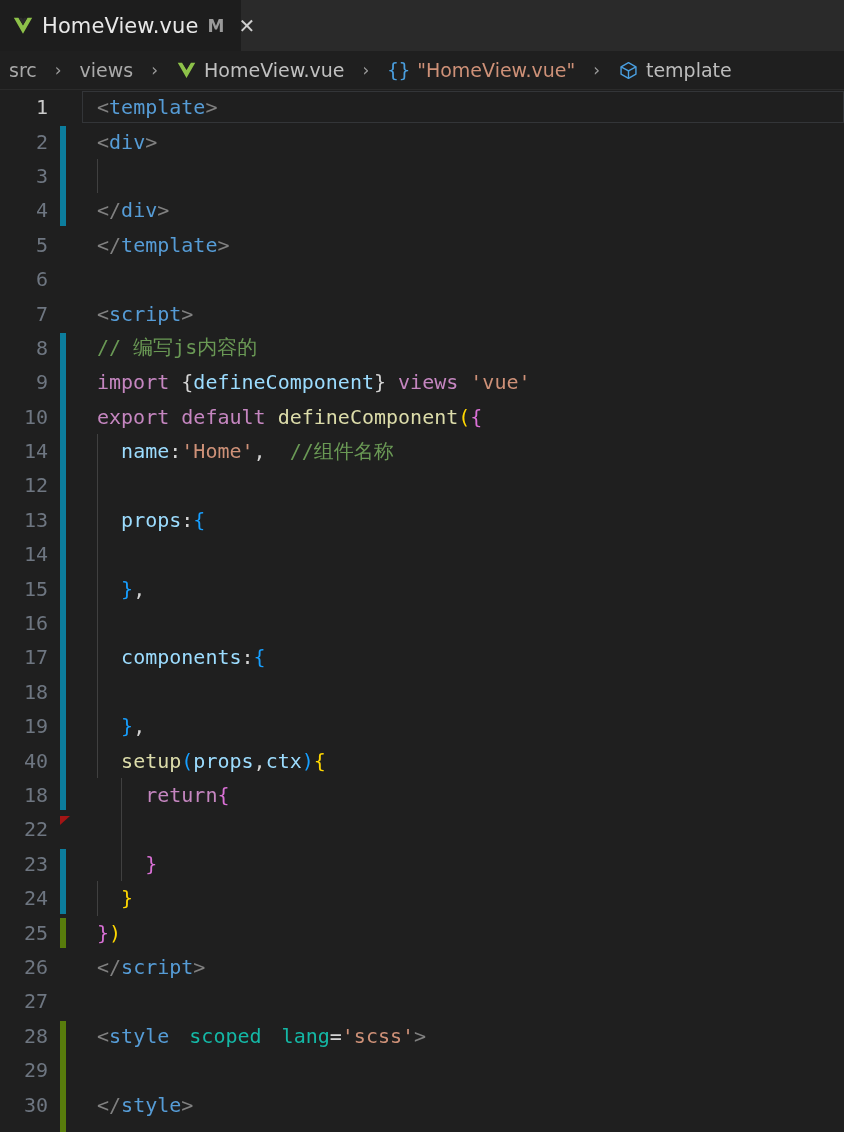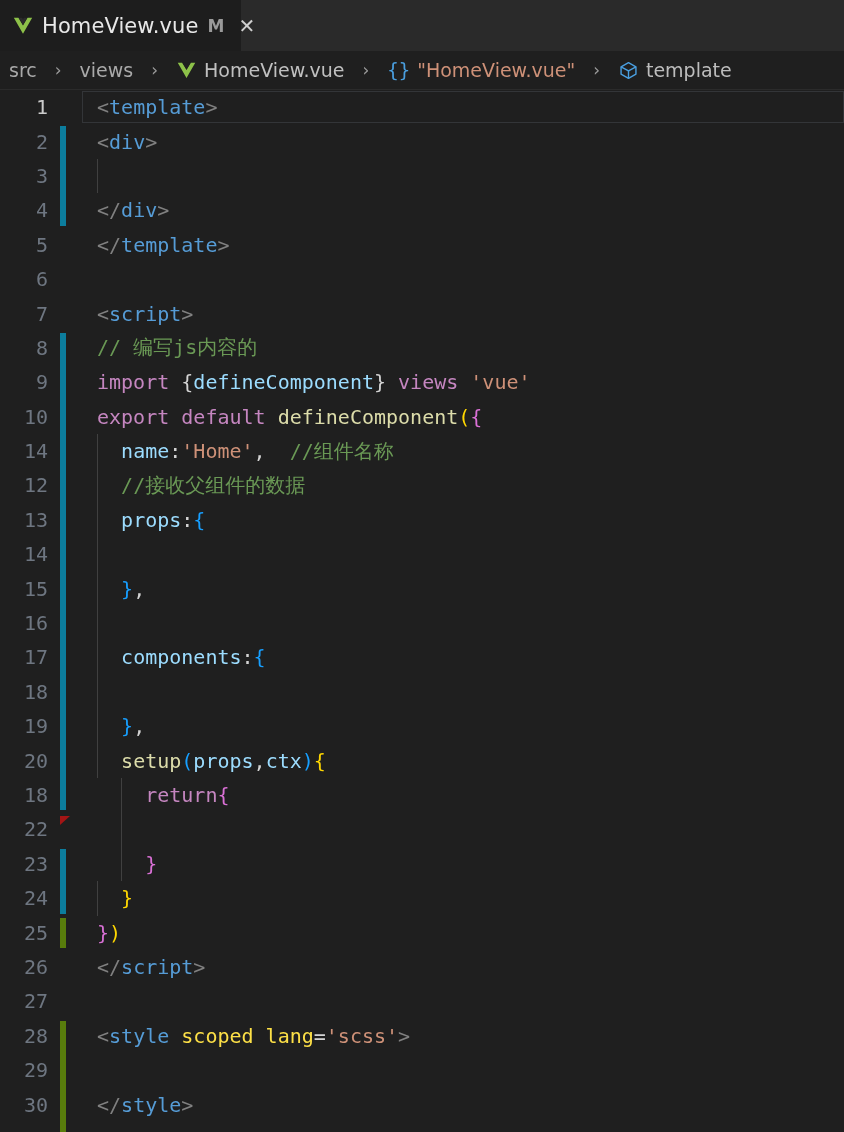--- a/index.html
+++ b/index.html
@@ -168,21 +168,21 @@
   .t-punct { color: #808080; }
   .t-cmt   { color: #6a9955; }
   .t-kw    { color: #c586c0; }
   .t-fn    { color: #dcdcaa; }
   .t-var   { color: #9cdcfe; }
   .t-str   { color: #ce9178; }
   .t-white { color: #d4d4d4; }
   .t-br1   { color: #ffd700; }
   .t-br2   { color: #da70d6; }
   .t-br3   { color: #179fff; }
-  .t-attr  { color: #fde047; }
+  .t-attr  { color: #14b8a6; margin-left: 8px; }
 </style>
 </head>
 <body>
 
 <div class="tabbar">
   <div class="tab">
     <svg class="vue-logo" viewBox="0 0 24 24">
       <path d="M2 3 L7 3 L12 11.5 L17 3 L22 3 L12 20.5 Z" fill="#8dc149"></path>
       <path d="M7.4 3 L11 3 L12 4.8 L13 3 L16.6 3 L12 10.8 Z" fill="#2b2b2b"></path>
     </svg>
@@ -296,21 +296,21 @@
       <div class="row">
         <div class="lineno">10</div>
         <div class="codecell"><span class="t-kw">export</span><span class="t-white"> </span><span class="t-kw">default</span><span class="t-white"> </span><span class="t-fn">defineComponent</span><span class="t-br1">(</span><span class="t-br2">{</span></div>
       </div>
       <div class="row">
         <div class="lineno">14</div>
         <div class="codecell"><span class="t-white">  </span><span class="t-var">name</span><span class="t-white">:</span><span class="t-str">'Home'</span><span class="t-white">,</span><span class="t-white">  </span><span class="t-cmt">//组件名称</span></div>
       </div>
       <div class="row">
         <div class="lineno">12</div>
-        <div class="codecell"><span class="t-white">  </span><span class="t-cmt">//接收父组件的数据</span></div>
+        <div class="codecell"><span class="t-white">  </span></div>
       </div>
       <div class="row">
         <div class="lineno">13</div>
         <div class="codecell"><span class="t-white">  </span><span class="t-var">props</span><span class="t-white">:</span><span class="t-br3">{</span></div>
       </div>
       <div class="row">
         <div class="lineno">14</div>
         <div class="codecell"></div>
       </div>
       <div class="row">
@@ -326,21 +326,21 @@
       </div>
       <div class="row">
         <div class="lineno">18</div>
         <div class="codecell"></div>
       </div>
       <div class="row">
         <div class="lineno">19</div>
         <div class="codecell"><span class="t-white">  </span><span class="t-br3">}</span><span class="t-white">,</span></div>
       </div>
       <div class="row">
-        <div class="lineno">20</div>
+        <div class="lineno">40</div>
         <div class="codecell"><span class="t-white">  </span><span class="t-fn">setup</span><span class="t-br3">(</span><span class="t-var">props</span><span class="t-white">,</span><span class="t-var">ctx</span><span class="t-br3">)</span><span class="t-br1">{</span></div>
       </div>
       <div class="row">
         <div class="lineno">18</div>
         <div class="codecell"><span class="t-white">    </span><span class="t-kw">return</span><span class="t-br2">{</span></div>
       </div>
       <div class="row">
         <div class="lineno">22</div>
         <div class="codecell"></div>
       </div>

